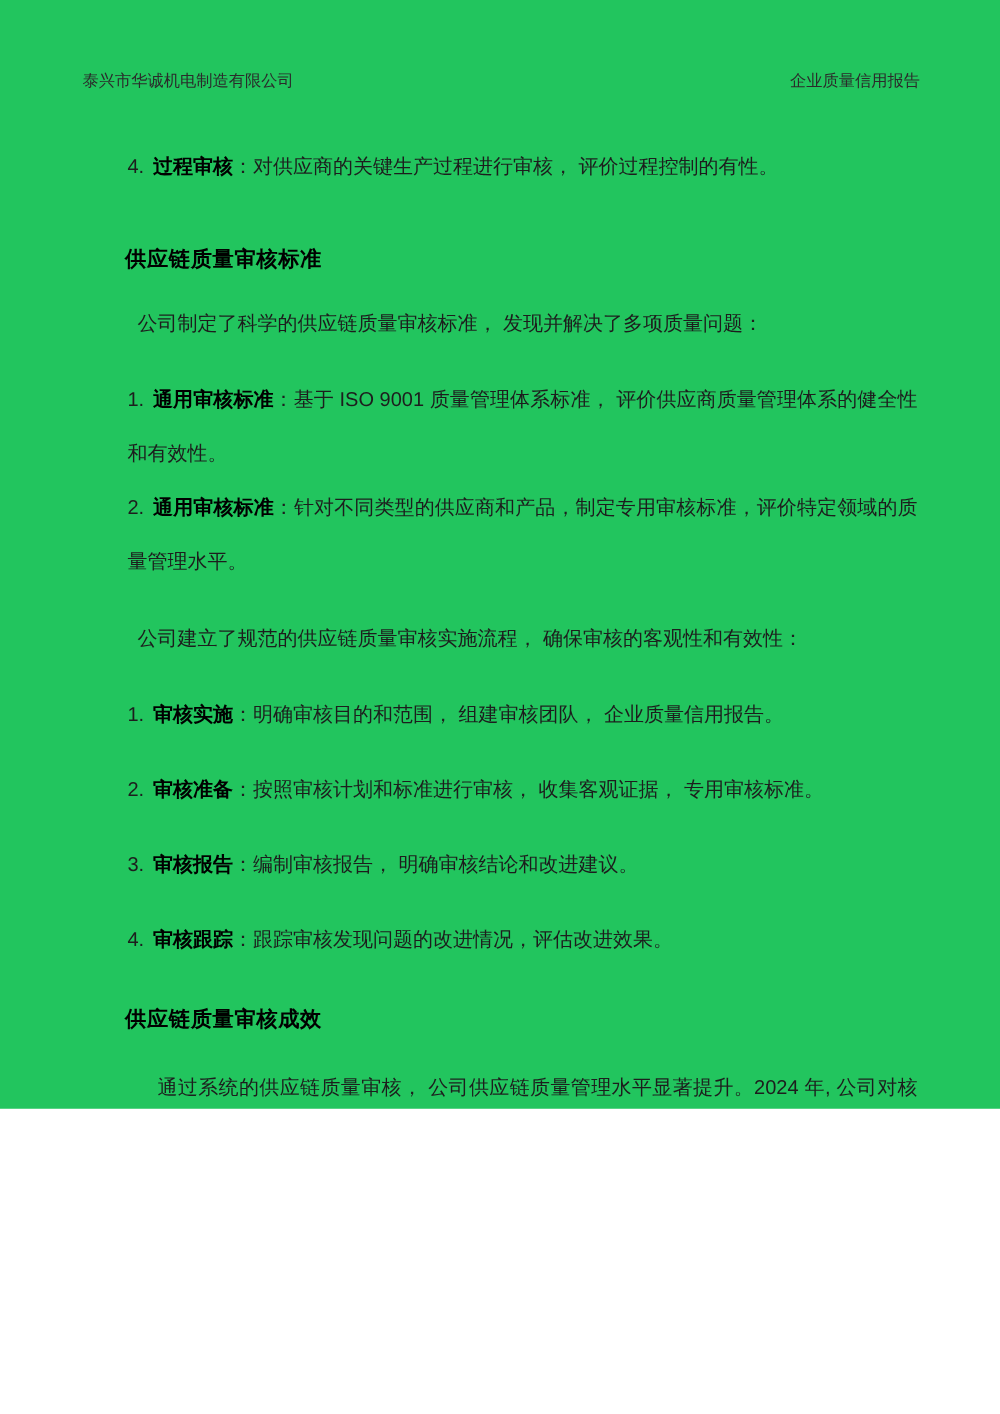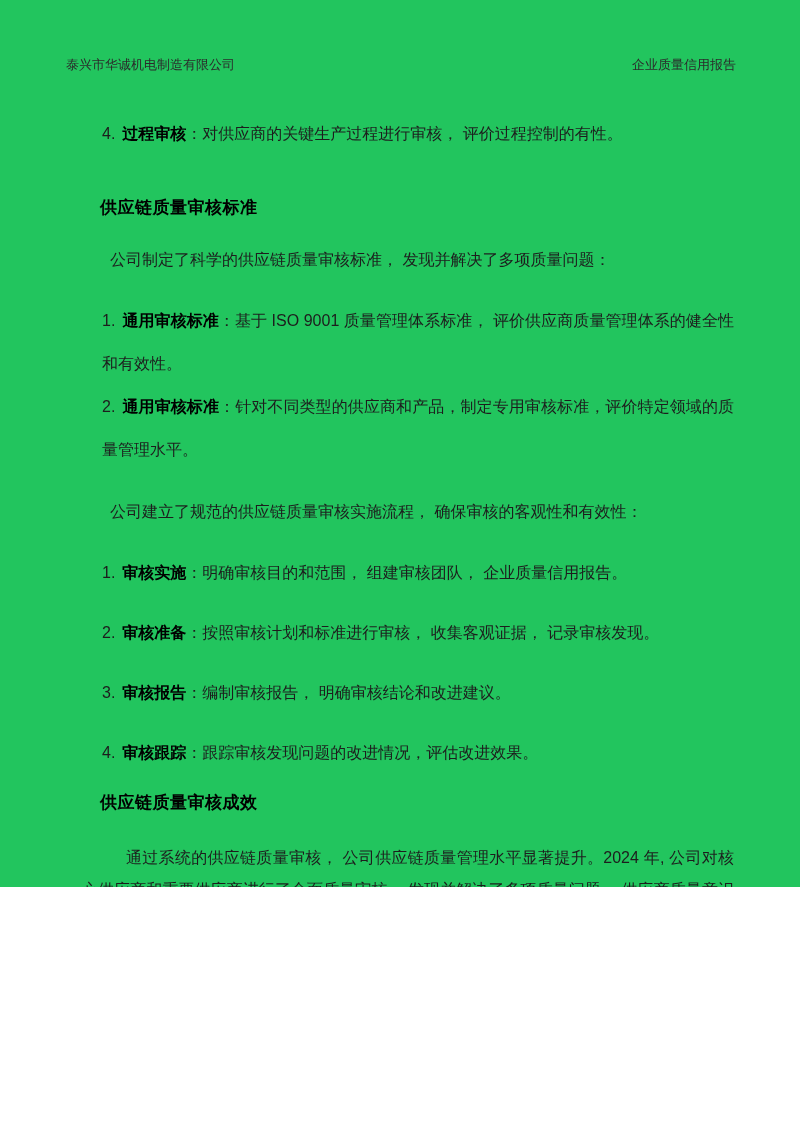--- a/index.html
+++ b/index.html
@@ -48,21 +48,21 @@
   }
   .sec-h {
     font-size: 17px;
     line-height: 23px;
     font-weight: 700;
     color: #000000;
     margin: 41px 0 0 34px;
     letter-spacing: 0.5px;
   }
   .sec-implementation .sec-h { margin-top: 28px; }
-  .sec-results .sec-h { margin-top: 17px; }
+  .sec-results .sec-h { margin-top: 30px; }
   .intro {
     margin: 32px 0 0 0;
     line-height: 18px;
     text-indent: 44px;
   }
   .list {
     margin-top: 30px;
   }
   .doc-item {
     padding-left: 36px;
@@ -109,21 +109,21 @@
       <div class="list tight">
         <div class="doc-item"><span class="num">1.</span><strong class="label">通用审核标准</strong><span>：基于 ISO 9001 质量管理体系标准， 评价供应商质量管理体系的健全性和有效性。</span></div>
         <div class="doc-item"><span class="num">2.</span><strong class="label">通用审核标准</strong><span>：针对不同类型的供应商和产品，制定专用审核标准，评价特定领域的质量管理水平。</span></div>
       </div>
     </section>
 
     <section class="sec-implementation">
       <p class="intro">公司建立了规范的供应链质量审核实施流程， 确保审核的客观性和有效性：</p>
       <div class="list loose">
         <div class="doc-item"><span class="num">1.</span><strong class="label">审核实施</strong><span>：明确审核目的和范围， 组建审核团队， 企业质量信用报告。</span></div>
-        <div class="doc-item"><span class="num">2.</span><strong class="label">审核准备</strong><span>：按照审核计划和标准进行审核， 收集客观证据， 记录审核发现。</span></div>
+        <div class="doc-item"><span class="num">2.</span><strong class="label">审核准备</strong><span>：按照审核计划和标准进行审核， 收集客观证据， 专用审核标准。</span></div>
         <div class="doc-item"><span class="num">3.</span><strong class="label">审核报告</strong><span>：编制审核报告， 明确审核结论和改进建议。</span></div>
         <div class="doc-item"><span class="num">4.</span><strong class="label">审核跟踪</strong><span>：跟踪审核发现问题的改进情况，评估改进效果。</span></div>
       </div>
     </section>
 
     <section class="sec-results">
       <h2 class="sec-h">供应链质量审核成效</h2>
       <p class="para">通过系统的供应链质量审核， 公司供应链质量管理水平显著提升。2024 年, 公司对核心供应商和重要供应商进行了全面质量审核， 发现并解决了多项质量问题， 供应商质量意识和管理水平明显提高, 为产品质量提供了可靠的供应链保障。</p>
     </section>
 

